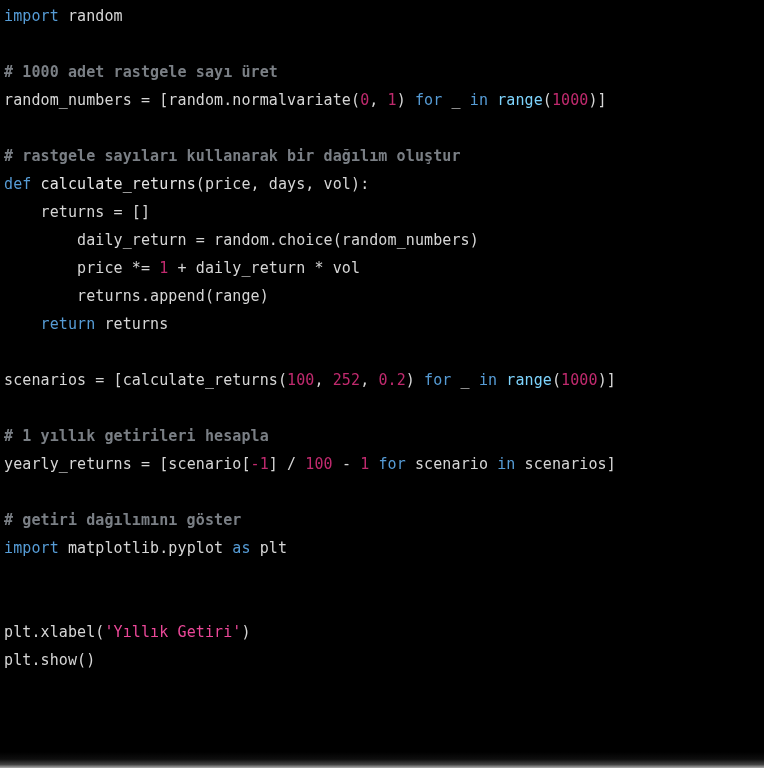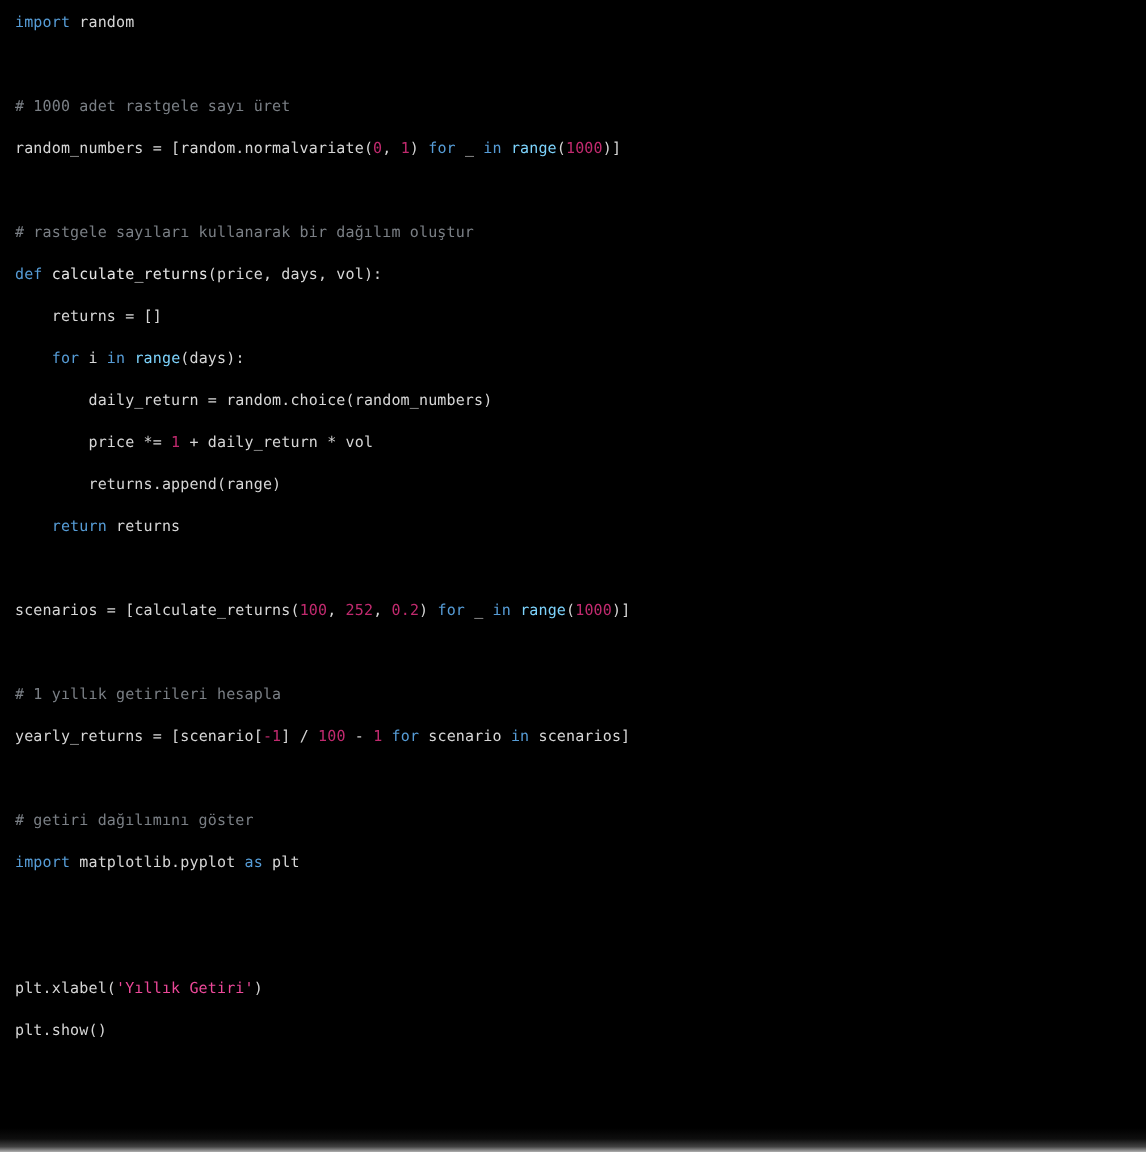--- a/index.html
+++ b/index.html
@@ -27,36 +27,36 @@
     top: 0;
     left: 0;
     width: 764px;
     padding-top: 2px;
     box-sizing: border-box;
   }
 
   .code-line {
     height: 28px;
     line-height: 28px;
-    padding-left: 10px;
-    font-size: 10px;
+    padding-left: 4px;
+    font-size: 15px;
     letter-spacing: 0.1px;
     white-space: pre;
     color: #d4d4d4;
     font-family: "DejaVu Sans Mono", "Liberation Mono", monospace;
   }
 
   
   .tok-plain    { color: #d6d6d6; }
   .tok-keyword  { color: #569cd6; }
   .tok-deffn    { color: #e5e5e5; }
   .tok-builtin  { color: #7dd3fc; }
   .tok-number   { color: #c02a6e; }
   .tok-string   { color: #ec4899; }
-  .tok-comment  { color: #7a7f85; }
+  .tok-comment  { color: #7a7f85; font-weight: bold; }
   .tok-op       { color: #d6d6d6; }
 
   
   #bottom-fade {
     position: absolute;
     left: 0;
     bottom: 0;
     width: 764px;
     height: 16px;
     pointer-events: none;
@@ -73,21 +73,20 @@
 <div id="editor">
   <div id="code-area">
       <div class="code-line"><span class="tok-keyword">import</span><span class="tok-plain"> </span><span class="tok-plain">random</span></div>
       <div class="code-line">&nbsp;</div>
       <div class="code-line"><span class="tok-comment"># 1000 adet rastgele sayı üret</span></div>
       <div class="code-line"><span class="tok-plain">random_numbers </span><span class="tok-op">= </span><span class="tok-plain">[random.normalvariate(</span><span class="tok-number">0</span><span class="tok-plain">, </span><span class="tok-number">1</span><span class="tok-plain">) </span><span class="tok-keyword">for</span><span class="tok-plain"> _ </span><span class="tok-keyword">in</span><span class="tok-plain"> </span><span class="tok-builtin">range</span><span class="tok-plain">(</span><span class="tok-number">1000</span><span class="tok-plain">)]</span></div>
       <div class="code-line">&nbsp;</div>
       <div class="code-line"><span class="tok-comment"># rastgele sayıları kullanarak bir dağılım oluştur</span></div>
       <div class="code-line"><span class="tok-keyword">def</span><span class="tok-plain"> </span><span class="tok-deffn">calculate_returns</span><span class="tok-plain">(price, days, vol):</span></div>
       <div class="code-line"><span class="tok-plain">    returns </span><span class="tok-op">= </span><span class="tok-plain">[]</span></div>
-      <div class="code-line"><span class="tok-plain">    </span><span class="tok-keyword">for</span><span class="tok-plain"> i </span><span class="tok-keyword">in</span><span class="tok-plain"> </span><span class="tok-builtin">range</span><span class="tok-plain">(days):</span></div>
       <div class="code-line"><span class="tok-plain">        daily_return </span><span class="tok-op">= </span><span class="tok-plain">random.choice(random_numbers)</span></div>
       <div class="code-line"><span class="tok-plain">        price </span><span class="tok-op">*= </span><span class="tok-number">1</span><span class="tok-plain"> + daily_return * vol</span></div>
       <div class="code-line"><span class="tok-plain">        returns.append(range)</span></div>
       <div class="code-line"><span class="tok-plain">    </span><span class="tok-keyword">return</span><span class="tok-plain"> returns</span></div>
       <div class="code-line">&nbsp;</div>
       <div class="code-line"><span class="tok-plain">scenarios </span><span class="tok-op">= </span><span class="tok-plain">[calculate_returns(</span><span class="tok-number">100</span><span class="tok-plain">, </span><span class="tok-number">252</span><span class="tok-plain">, </span><span class="tok-number">0.2</span><span class="tok-plain">) </span><span class="tok-keyword">for</span><span class="tok-plain"> _ </span><span class="tok-keyword">in</span><span class="tok-plain"> </span><span class="tok-builtin">range</span><span class="tok-plain">(</span><span class="tok-number">1000</span><span class="tok-plain">)]</span></div>
       <div class="code-line">&nbsp;</div>
       <div class="code-line"><span class="tok-comment"># 1 yıllık getirileri hesapla</span></div>
       <div class="code-line"><span class="tok-plain">yearly_returns </span><span class="tok-op">= </span><span class="tok-plain">[scenario[</span><span class="tok-number">-1</span><span class="tok-plain">] / </span><span class="tok-number">100</span><span class="tok-plain"> - </span><span class="tok-number">1</span><span class="tok-plain"> </span><span class="tok-keyword">for</span><span class="tok-plain"> scenario </span><span class="tok-keyword">in</span><span class="tok-plain"> scenarios]</span></div>
       <div class="code-line">&nbsp;</div>

